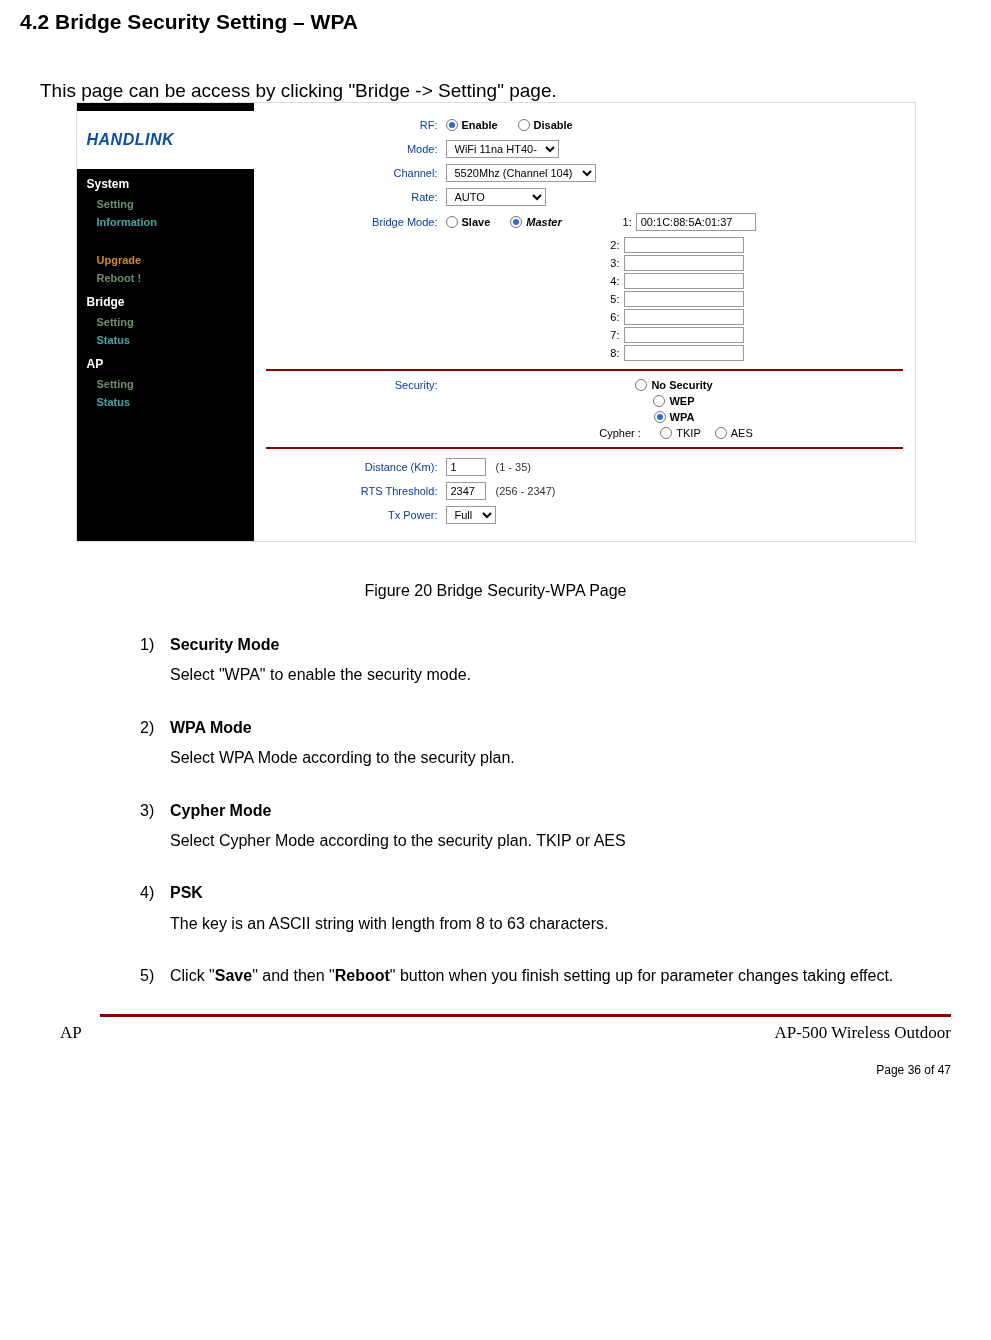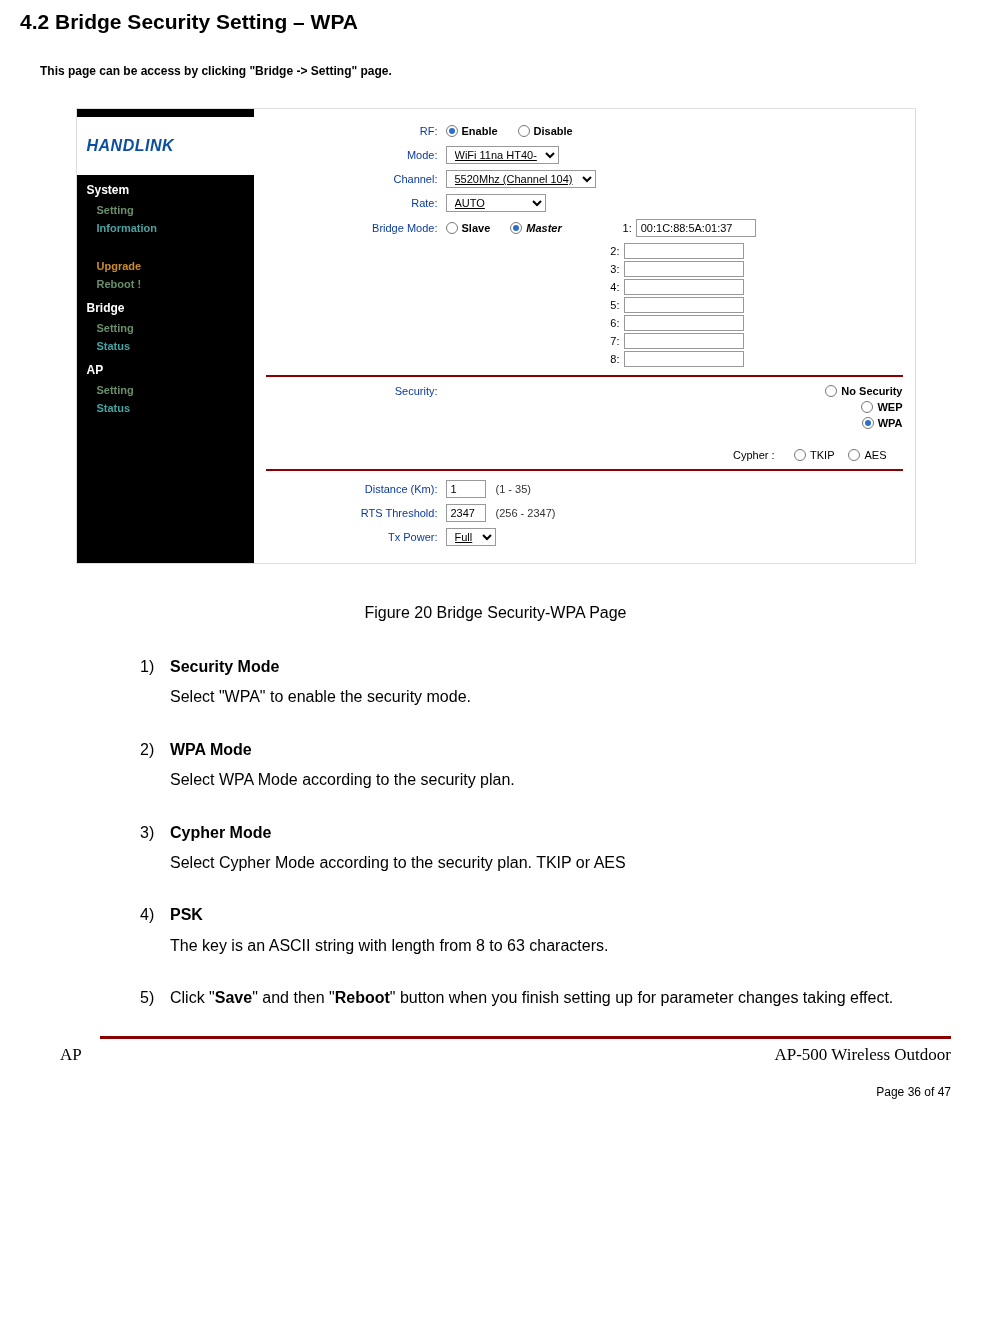--- a/index.html
+++ b/index.html
@@ -11,27 +11,25 @@
       font-family: "Segoe UI", Tahoma, Geneva, Verdana, sans-serif;
       background: #fff;
       width: 991px;
       margin: 0 auto;
       color: #000;
       padding: 10px 20px 20px 20px;
     }
     .section-heading {
       font-size: 21px;
       font-weight: 700;
-      margin-bottom: 30px;
+      margin-bottom: 46px;
     }
     .intro-text {
-      font-size: 12px;
+      font-size: 19px;
       margin-left: 20px;
-      margin-bottom: 30px;
-      font-weight: bold;
     }
 
     
     .screenshot-panel {
       margin: 0 auto 40px auto;
       width: 840px;
       border: 1px solid #ddd;
       background: #fff;
       font-family: Tahoma, Verdana, sans-serif;
       font-size: 11px;
@@ -92,21 +90,21 @@
       gap: 4px;
       font-size: 11px;
     }
     .form-row select, .form-row input[type="text"] {
       font-size: 11px;
       padding: 1px 4px;
       border: 1px solid #999;
       background: #fff;
       height: 18px;
     }
-    .form-row select { min-width: 100px; text-decoration: underline; }
+    .form-row select { min-width: 100px; }
 
     .radio-opt {
       display: inline-flex;
       align-items: center;
       margin-right: 16px;
       font-size: 11px;
     }
     .radio-dot {
       display: inline-block;
       width: 12px;
@@ -144,36 +142,35 @@
     .divider-red {
       border: none;
       border-top: 2px solid #8b0000;
       margin: 8px 0;
     }
 
     .sec-block .value-col {
       display: flex;
       flex-direction: column;
       gap: 4px;
-      align-items: flex-end;
     }
     .sec-opt {
       display: flex;
       align-items: center;
       font-size: 11px;
       font-weight: 700;
     }
     .sec-sub {
       margin-left: 20px;
       font-size: 11px;
       font-weight: 400;
       display: flex;
       align-items: center;
       gap: 6px;
-      margin-top: 16px;
+      margin-top: 0;
     }
     .sec-sub .sublbl { width: 55px; }
     .sec-sub input[type="text"] { width: 170px; }
     .note { font-size: 11px; color: #333; margin-left: 6px; }
 
     .figure-caption {
       text-align: center;
       font-size: 16px;
       margin: 30px 0 30px 0;
     }

